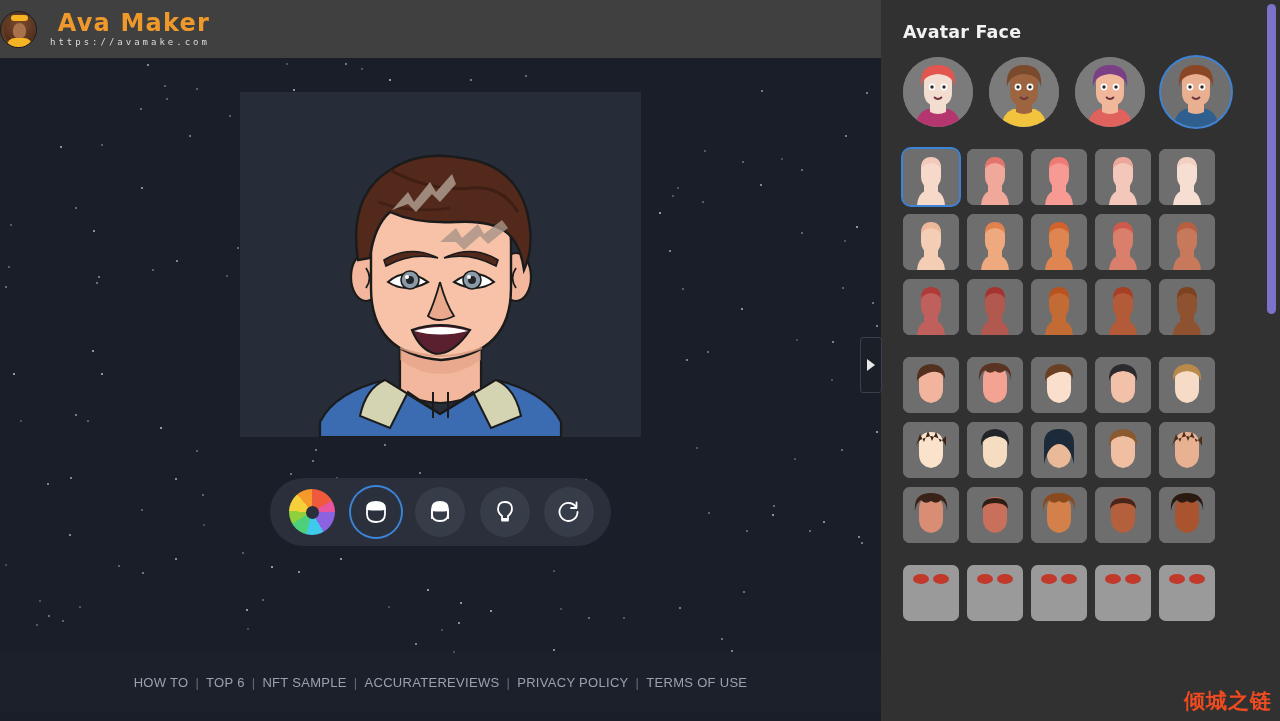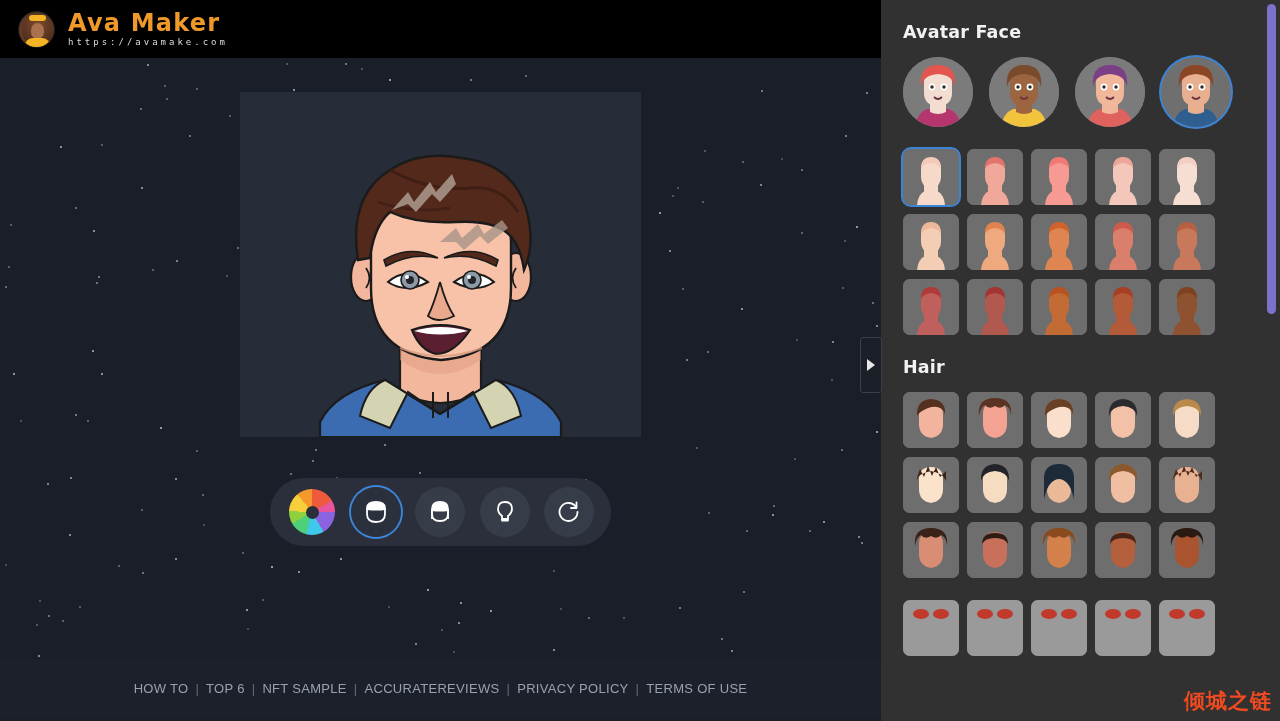--- a/index.html
+++ b/index.html
@@ -17,23 +17,24 @@
     position: absolute; left: 0; top: 0;
     width: 881px; height: 721px;
     background: #191e29;
     overflow: hidden;
   }
   .stars { position: absolute; inset: 0; pointer-events: none; }
   .star { position: absolute; width: 2px; height: 2px; background: #c9ced8; border-radius: 50%; opacity: .75; }
 
   .topbar {
     position: absolute; left: 0; top: 0; width: 881px; height: 58px;
-    background: #000000;
-    display: flex; align-items: center; padding-left: 18px;
+    background: #404040;
+    display: flex; align-items: center; 
     z-index: 4;
+    text-align: right;
   }
   .brand { display: flex; align-items: center; gap: 13px; }
   .brand-avatar {
     width: 37px; height: 37px; border-radius: 50%;
     background: radial-gradient(circle at 50% 58%, #8c5a3c 0%, #6b4129 46%, #3b2a22 100%);
     position: relative; overflow: hidden; flex: none;
     border: 1px solid #1d1d1d;
   }
   .brand-avatar::before { 
     content: ""; position: absolute; left: 3px; top: 3px; width: 31px; height: 30px;
@@ -109,21 +110,21 @@
     background: #4ec13e; border: none;
     color: #fff; font-size: 13.5px; font-weight: 600;
     display: flex; align-items: center; justify-content: center; gap: 10px;
     cursor: pointer; z-index: 3;
     font-family: "Liberation Sans", sans-serif;
   }
   .chev { width: 11px; height: 7px; display: block; }
 
   
   .footer {
-    position: absolute; left: 0; bottom: 4px; width: 881px; height: 58px;
+    position: absolute; left: 0; bottom: 10px; width: 881px; height: 58px;
     background: #1b202b;
     display: flex; align-items: center; justify-content: center;
     z-index: 3;
   }
   .footer-links { display: flex; align-items: center; font-size: 13px; color: #9aa1ae; letter-spacing: .3px; }
   .footer-links a { color: #9aa1ae; text-decoration: none; cursor: pointer; white-space: nowrap; }
   .fsep { color: #636a78; padding: 0 7px; }
 
   
   .panel-toggle {
@@ -689,21 +690,20 @@
                 <rect x="0" y="0" width="56" height="56" fill="#6e6e6e"></rect>
                 <path d="M14 56 Q15 45 22 42 L34 42 Q41 45 42 56 Z" fill="#8e5230"></path>
                 <path d="M21 34 L21 45 Q28 49 35 45 L35 34 Z" fill="#8e5230"></path>
                 <path d="M18 20 Q18 9 28 9 Q38 9 38 20 L38 28 Q38 38 28 39 Q18 38 18 28 Z" fill="#8e5230"></path>
                 <path d="M18 20 Q18 8 28 8 Q38 8 38 20 Q36 15 28 14 Q20 15 18 20 Z" fill="#7d421f"></path>
               </svg>
             </div>
           </div>
         </div>
         <div class="sec">
-          <div class="sec-title">Hair</div>
           <div class="grid5">
             <div class="tile">
               <svg viewBox="0 0 56 56">
                 <rect x="0" y="0" width="56" height="56" fill="#6e6e6e"></rect>
                 <path d="M16 22 Q16 10 28 10 Q40 10 40 22 L40 32 Q40 44 28 46 Q16 44 16 32 Z" fill="#f2b49c"></path>
                 <path d="M14 24 Q13 8 28 7 Q43 8 42 22 Q38 12 25 16 Q17 19 14 24 Z" fill="#54301f"></path>
               </svg>
             </div>
             <div class="tile">
               <svg viewBox="0 0 56 56">

